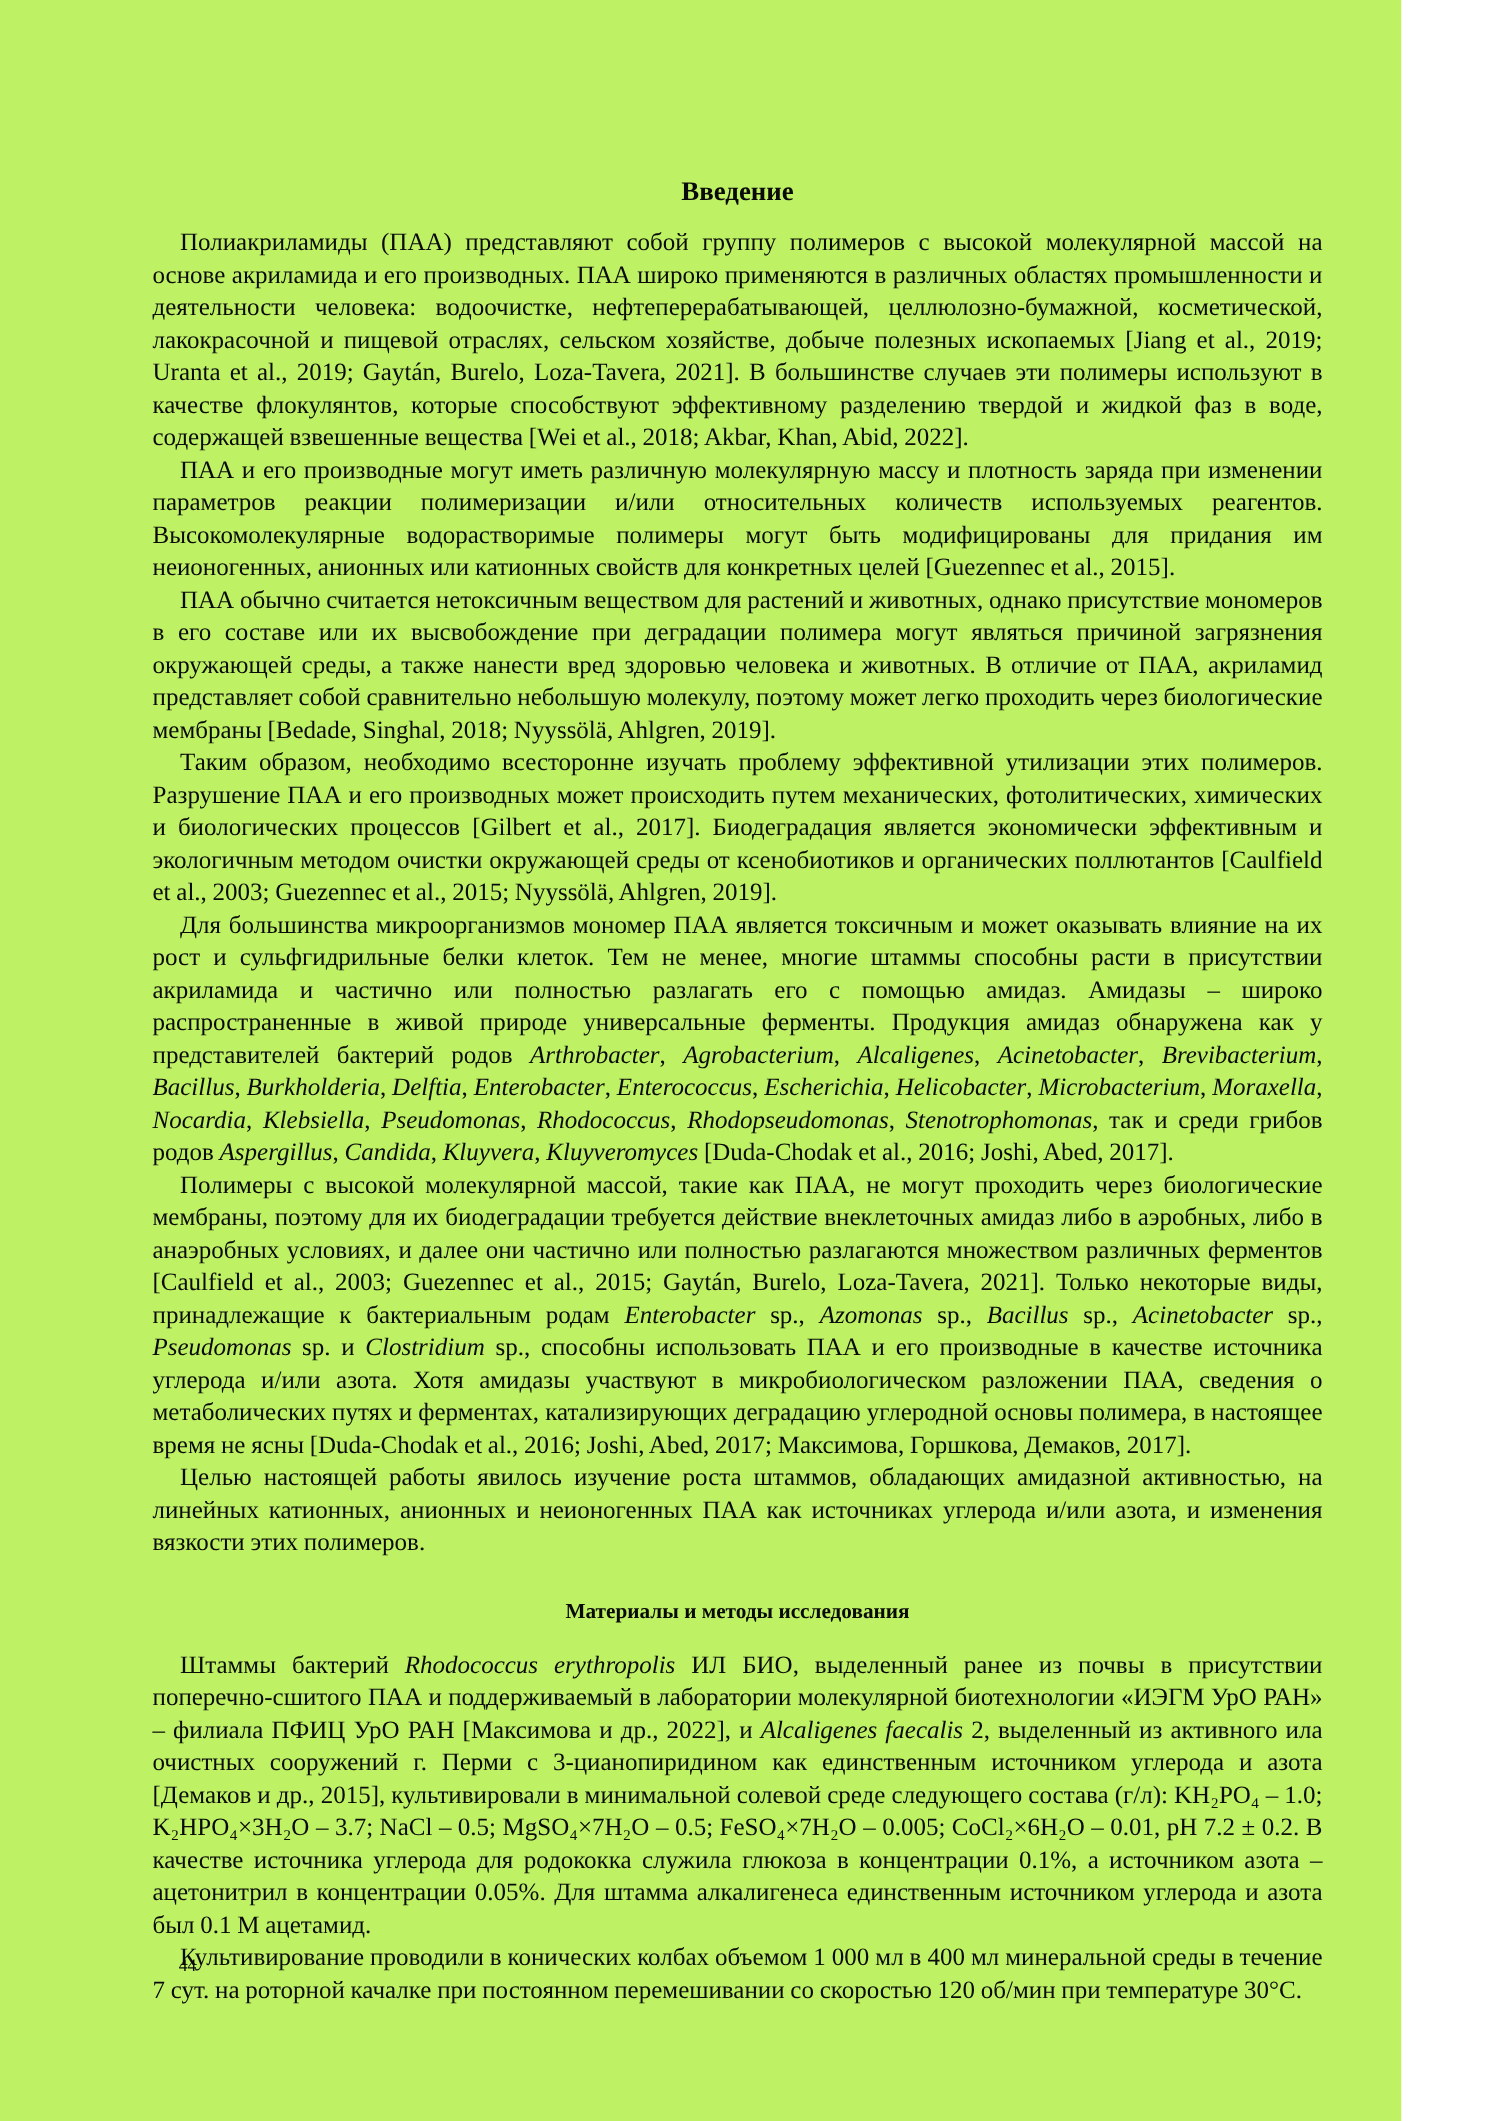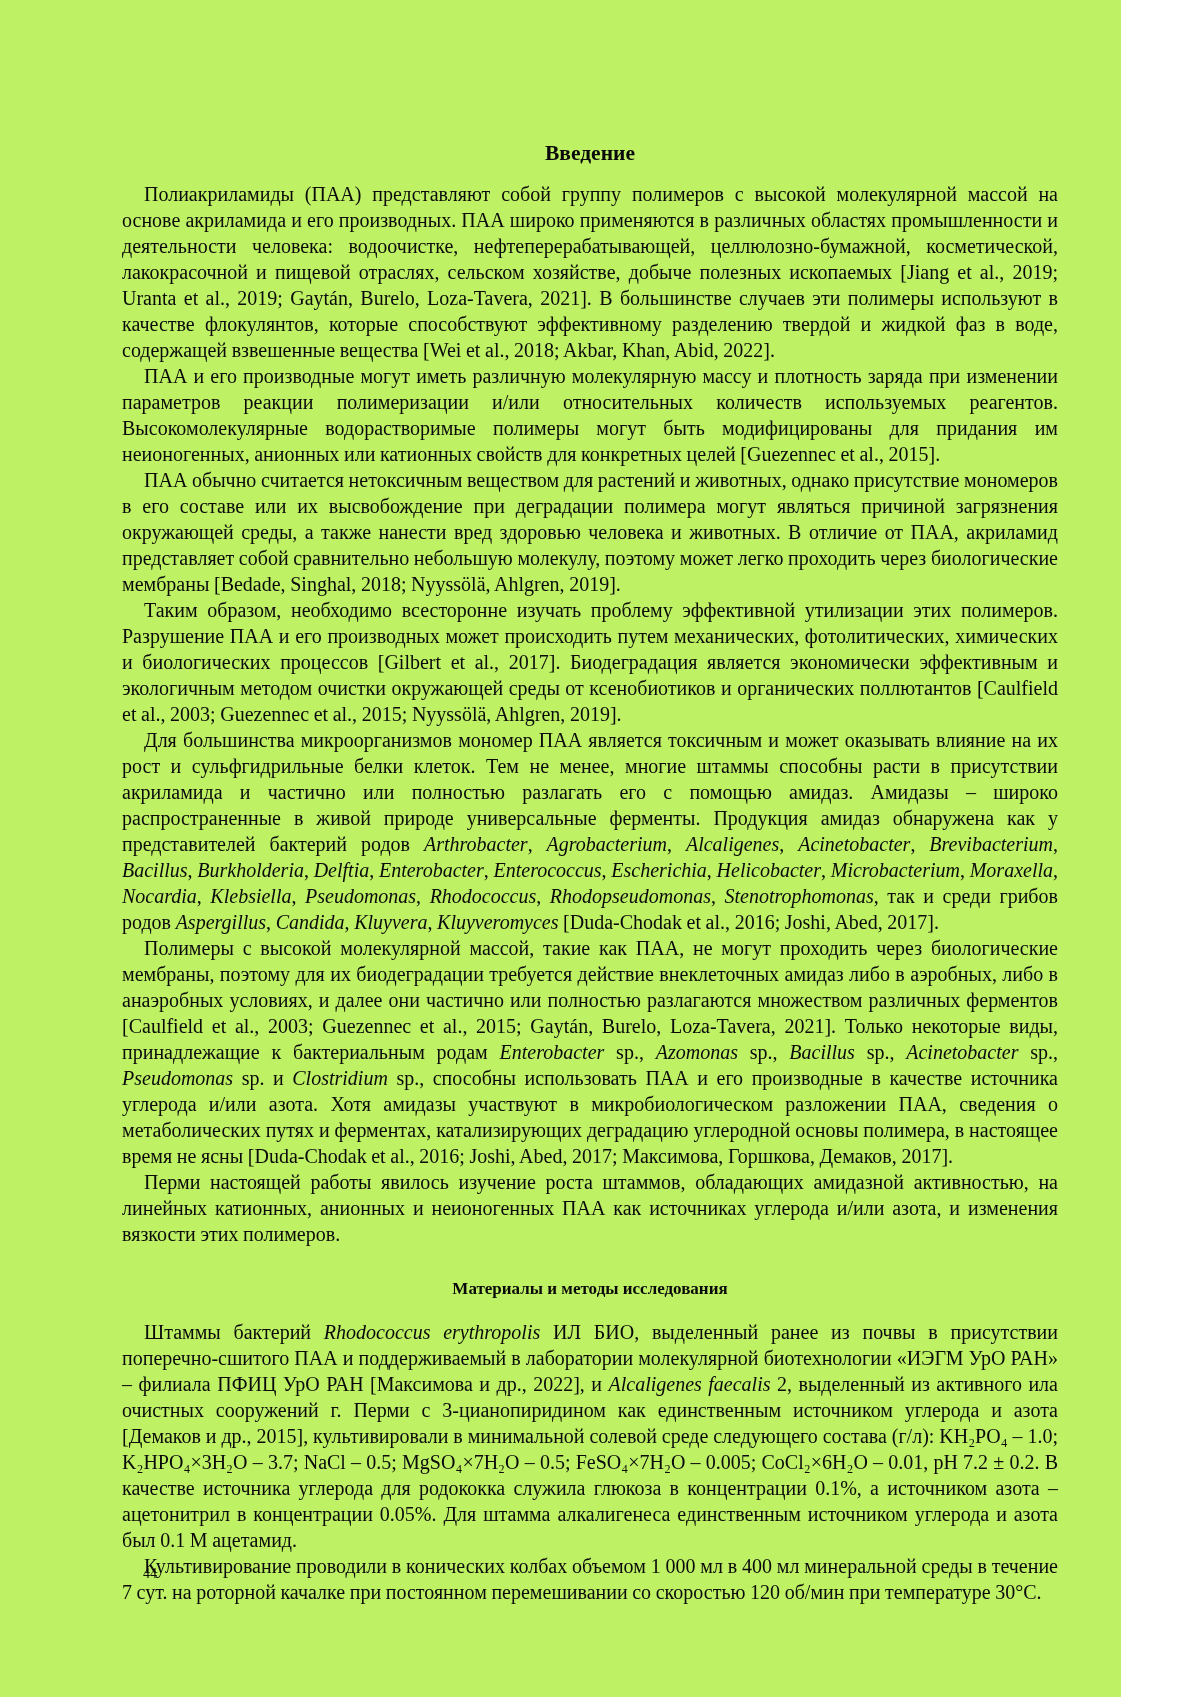--- a/index.html
+++ b/index.html
@@ -68,19 +68,19 @@
 
 <div class="page">
   <div class="content">
       <h1>Введение</h1>
       <p>Полиакриламиды (ПАА) представляют собой группу полимеров с высокой молекулярной массой на основе акриламида и его производных. ПАА широко применяются в различных областях промышленности и деятельности человека: водоочистке, нефтеперерабатывающей, целлюлозно-бумажной, косметической, лакокрасочной и пищевой отраслях, сельском хозяйстве, добыче полезных ископаемых [Jiang et al., 2019; Uranta et al., 2019; Gaytán, Burelo, Loza-Tavera, 2021]. В большинстве случаев эти полимеры используют в качестве флокулянтов, которые способствуют эффективному разделению твердой и жидкой фаз в воде, содержащей взвешенные вещества [Wei et al., 2018; Akbar, Khan, Abid, 2022].</p>
       <p>ПАА и его производные могут иметь различную молекулярную массу и плотность заряда при изменении параметров реакции полимеризации и/или относительных количеств используемых реагентов. Высокомолекулярные водорастворимые полимеры могут быть модифицированы для придания им неионогенных, анионных или катионных свойств для конкретных целей [Guezennec et al., 2015].</p>
       <p>ПАА обычно считается нетоксичным веществом для растений и животных, однако присутствие мономеров в его составе или их высвобождение при деградации полимера могут являться причиной загрязнения окружающей среды, а также нанести вред здоровью человека и животных. В отличие от ПАА, акриламид представляет собой сравнительно небольшую молекулу, поэтому может легко проходить через биологические мембраны [Bedade, Singhal, 2018; Nyyssölä, Ahlgren, 2019].</p>
       <p>Таким образом, необходимо всесторонне изучать проблему эффективной утилизации этих полимеров. Разрушение ПАА и его производных может происходить путем механических, фотолитических, химических и биологических процессов [Gilbert et al., 2017]. Биодеградация является экономически эффективным и экологичным методом очистки окружающей среды от ксенобиотиков и органических поллютантов [Caulfield et al., 2003; Guezennec et al., 2015; Nyyssölä, Ahlgren, 2019].</p>
       <p>Для большинства микроорганизмов мономер ПАА является токсичным и может оказывать влияние на их рост и сульфгидрильные белки клеток. Тем не менее, многие штаммы способны расти в присутствии акриламида и частично или полностью разлагать его с помощью амидаз. Амидазы – широко распространенные в живой природе универсальные ферменты. Продукция амидаз обнаружена как у представителей бактерий родов <i>Arthrobacter</i>, <i>Agrobacterium</i>, <i>Alcaligenes</i>, <i>Acinetobacter</i>, <i>Brevibacterium</i>, <i>Bacillus</i>, <i>Burkholderia</i>, <i>Delftia</i>, <i>Enterobacter</i>, <i>Enterococcus</i>, <i>Escherichia</i>, <i>Helicobacter</i>, <i>Microbacterium</i>, <i>Moraxella</i>, <i>Nocardia</i>, <i>Klebsiella</i>, <i>Pseudomonas</i>, <i>Rhodococcus</i>, <i>Rhodopseudomonas</i>, <i>Stenotrophomonas</i>, так и среди грибов родов <i>Aspergillus</i>, <i>Candida</i>, <i>Kluyvera</i>, <i>Kluyveromyces</i> [Duda-Chodak et al., 2016; Joshi, Abed, 2017].</p>
       <p>Полимеры с высокой молекулярной массой, такие как ПАА, не могут проходить через биологические мембраны, поэтому для их биодеградации требуется действие внеклеточных амидаз либо в аэробных, либо в анаэробных условиях, и далее они частично или полностью разлагаются множеством различных ферментов [Caulfield et al., 2003; Guezennec et al., 2015; Gaytán, Burelo, Loza-Tavera, 2021]. Только некоторые виды, принадлежащие к бактериальным родам <i>Enterobacter</i> sp., <i>Azomonas</i> sp., <i>Bacillus</i> sp., <i>Acinetobacter</i> sp., <i>Pseudomonas</i> sp. и <i>Clostridium</i> sp., способны использовать ПАА и его производные в качестве источника углерода и/или азота. Хотя амидазы участвуют в микробиологическом разложении ПАА, сведения о метаболических путях и ферментах, катализирующих деградацию углеродной основы полимера, в настоящее время не ясны [Duda-Chodak et al., 2016; Joshi, Abed, 2017; Максимова, Горшкова, Демаков, 2017].</p>
-      <p>Перми настоящей работы явилось изучение роста штаммов, обладающих амидазной активностью, на линейных катионных, анионных и неионогенных ПАА как источниках углерода и/или азота, и изменения вязкости этих полимеров.</p>
+      <p>Целью настоящей работы явилось изучение роста штаммов, обладающих амидазной активностью, на линейных катионных, анионных и неионогенных ПАА как источниках углерода и/или азота, и изменения вязкости этих полимеров.</p>
       <h2>Материалы и методы исследования</h2>
       <p>Штаммы бактерий <i>Rhodococcus erythropolis</i> ИЛ БИО, выделенный ранее из почвы в присутствии поперечно-сшитого ПАА и поддерживаемый в лаборатории молекулярной биотехнологии «ИЭГМ УрО РАН» – филиала ПФИЦ УрО РАН [Максимова и др., 2022], и <i>Alcaligenes faecalis</i> 2, выделенный из активного ила очистных сооружений г. Перми с 3-цианопиридином как единственным источником углерода и азота [Демаков и др., 2015], культивировали в минимальной солевой среде следующего состава (г/л): KH₂PO₄ – 1.0; K₂HPO₄×3H₂O – 3.7; NaCl – 0.5; MgSO₄×7H₂O – 0.5; FeSO₄×7H₂O – 0.005; CoCl₂×6H₂O – 0.01, pH 7.2 ± 0.2. В качестве источника углерода для родококка служила глюкоза в концентрации 0.1%, а источником азота – ацетонитрил в концентрации 0.05%. Для штамма алкалигенеса единственным источником углерода и азота был 0.1 М ацетамид.</p>
       <p>Культивирование проводили в конических колбах объемом 1 000 мл в 400 мл минеральной среды в течение 7 сут. на роторной качалке при постоянном перемешивании со скоростью 120 об/мин при температуре 30°С.</p>
     </div>
   <div class="page-number">44</div>
 </div>
 
 </body></html>

